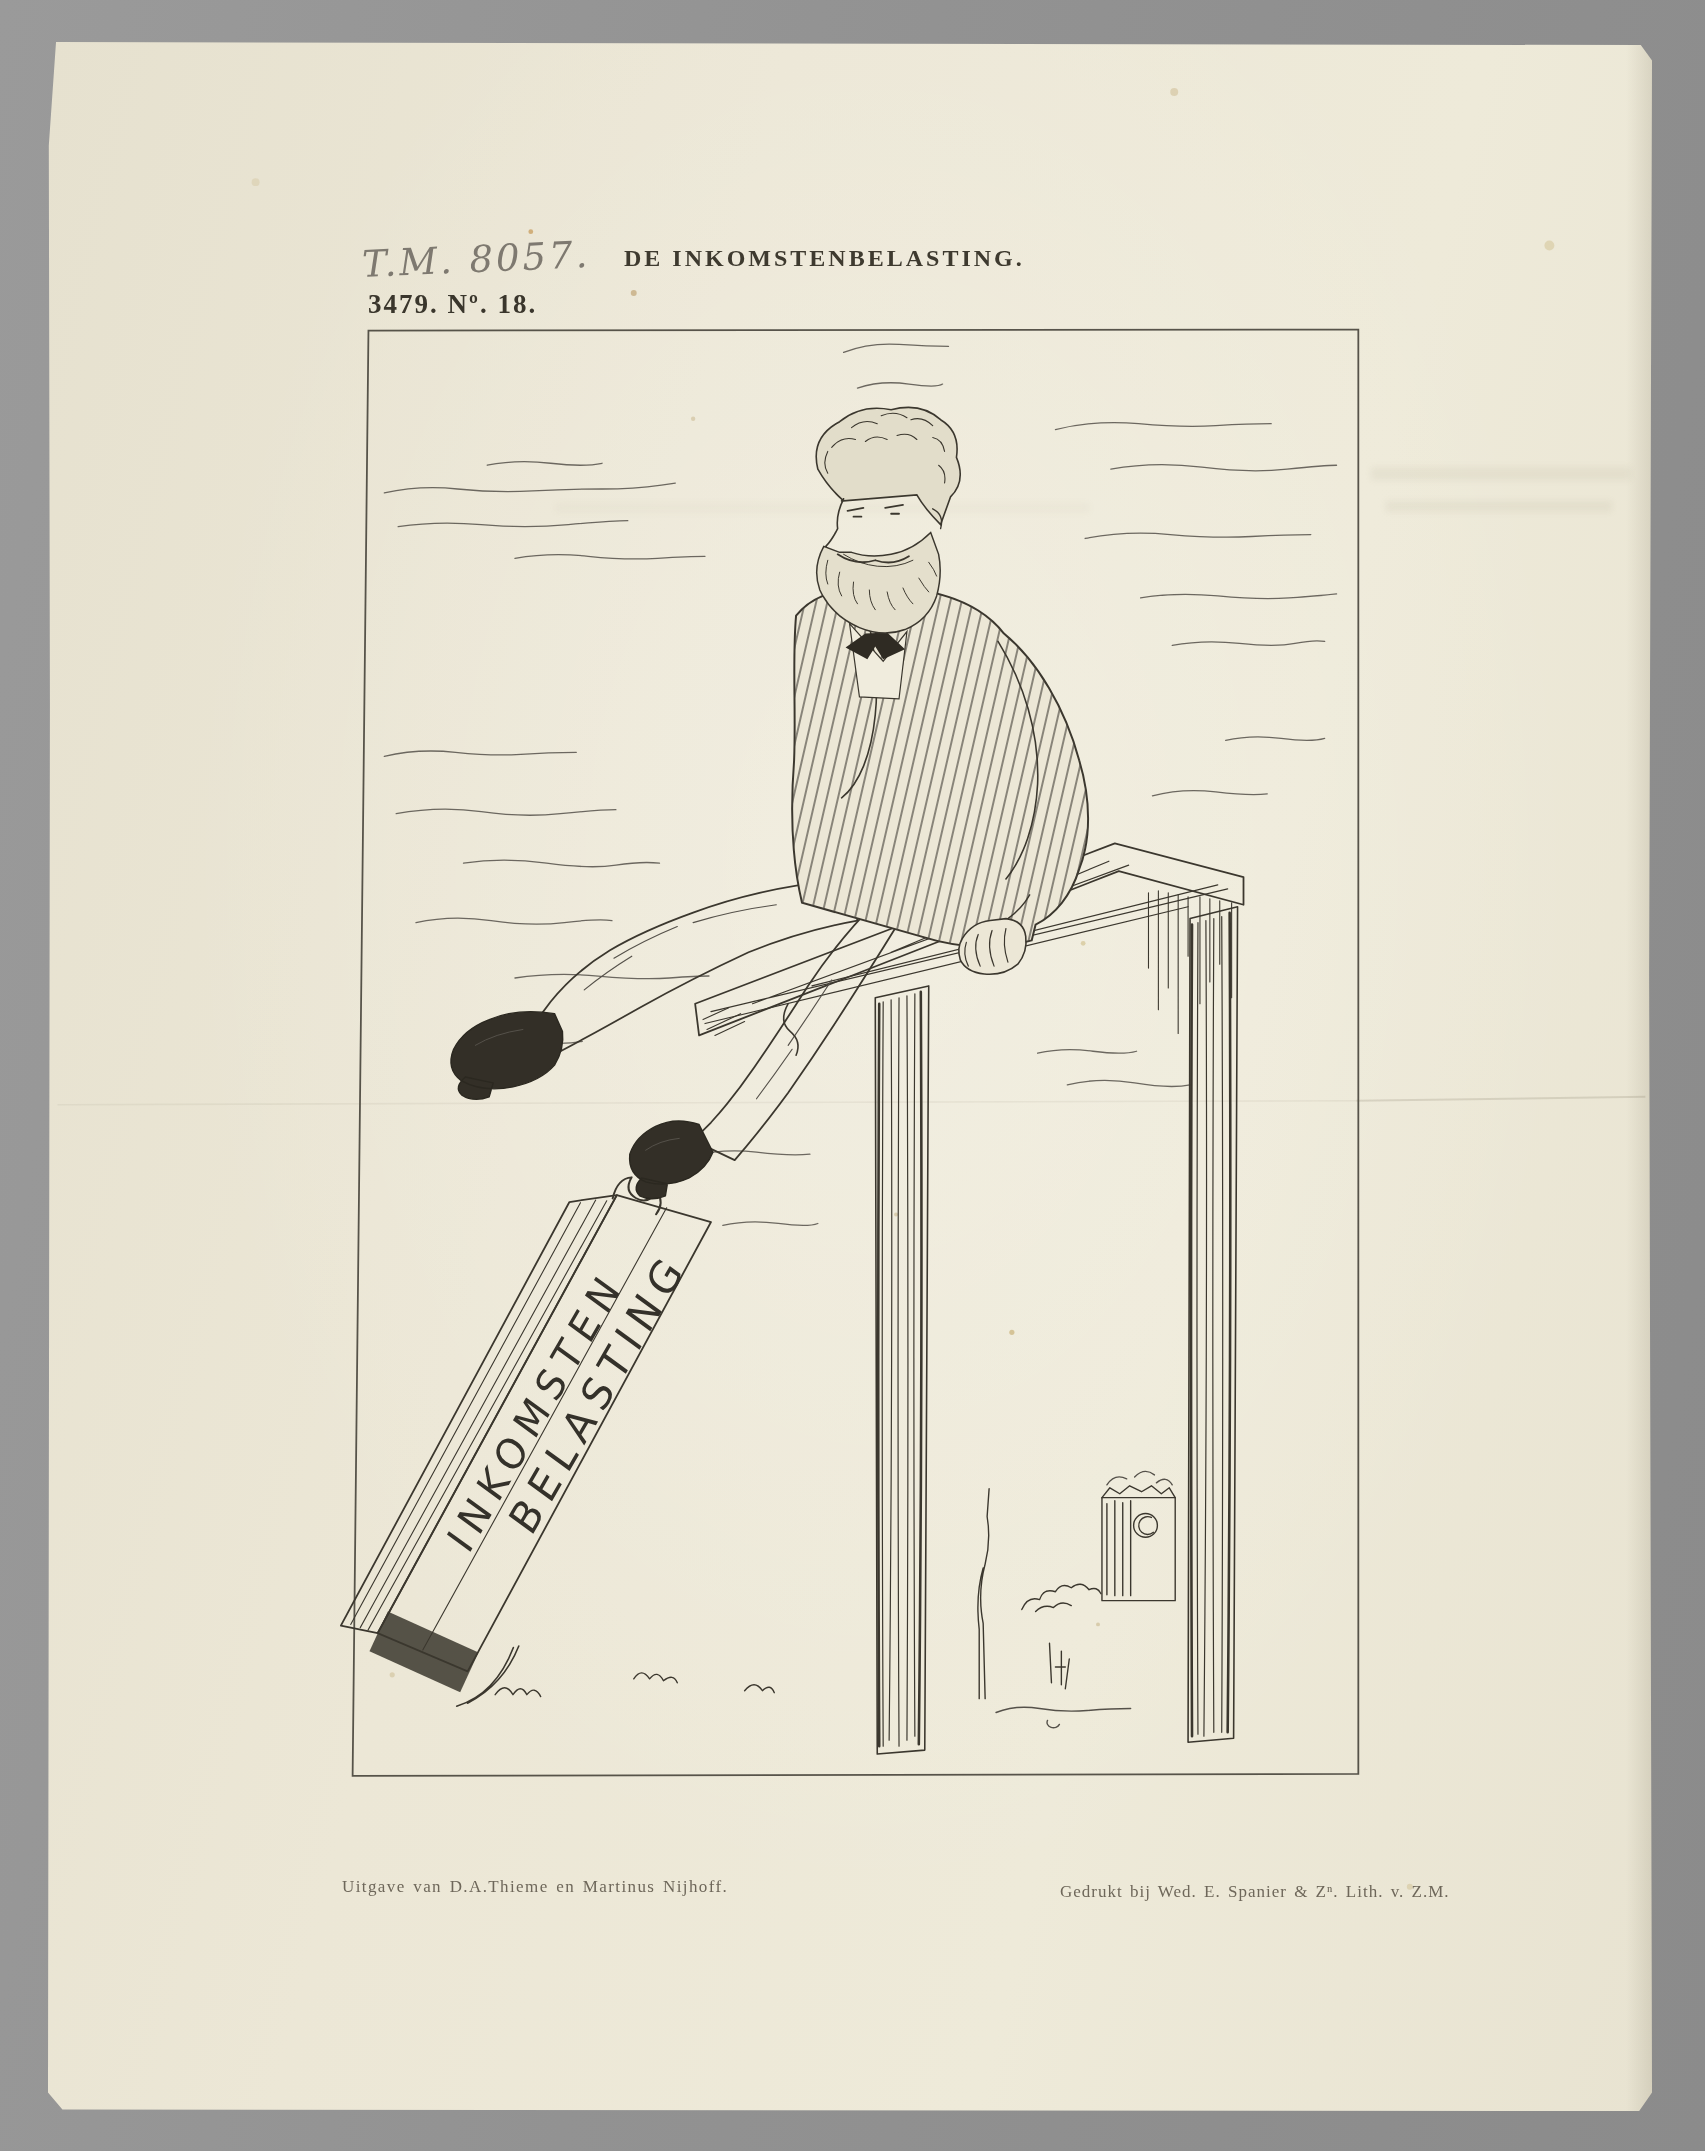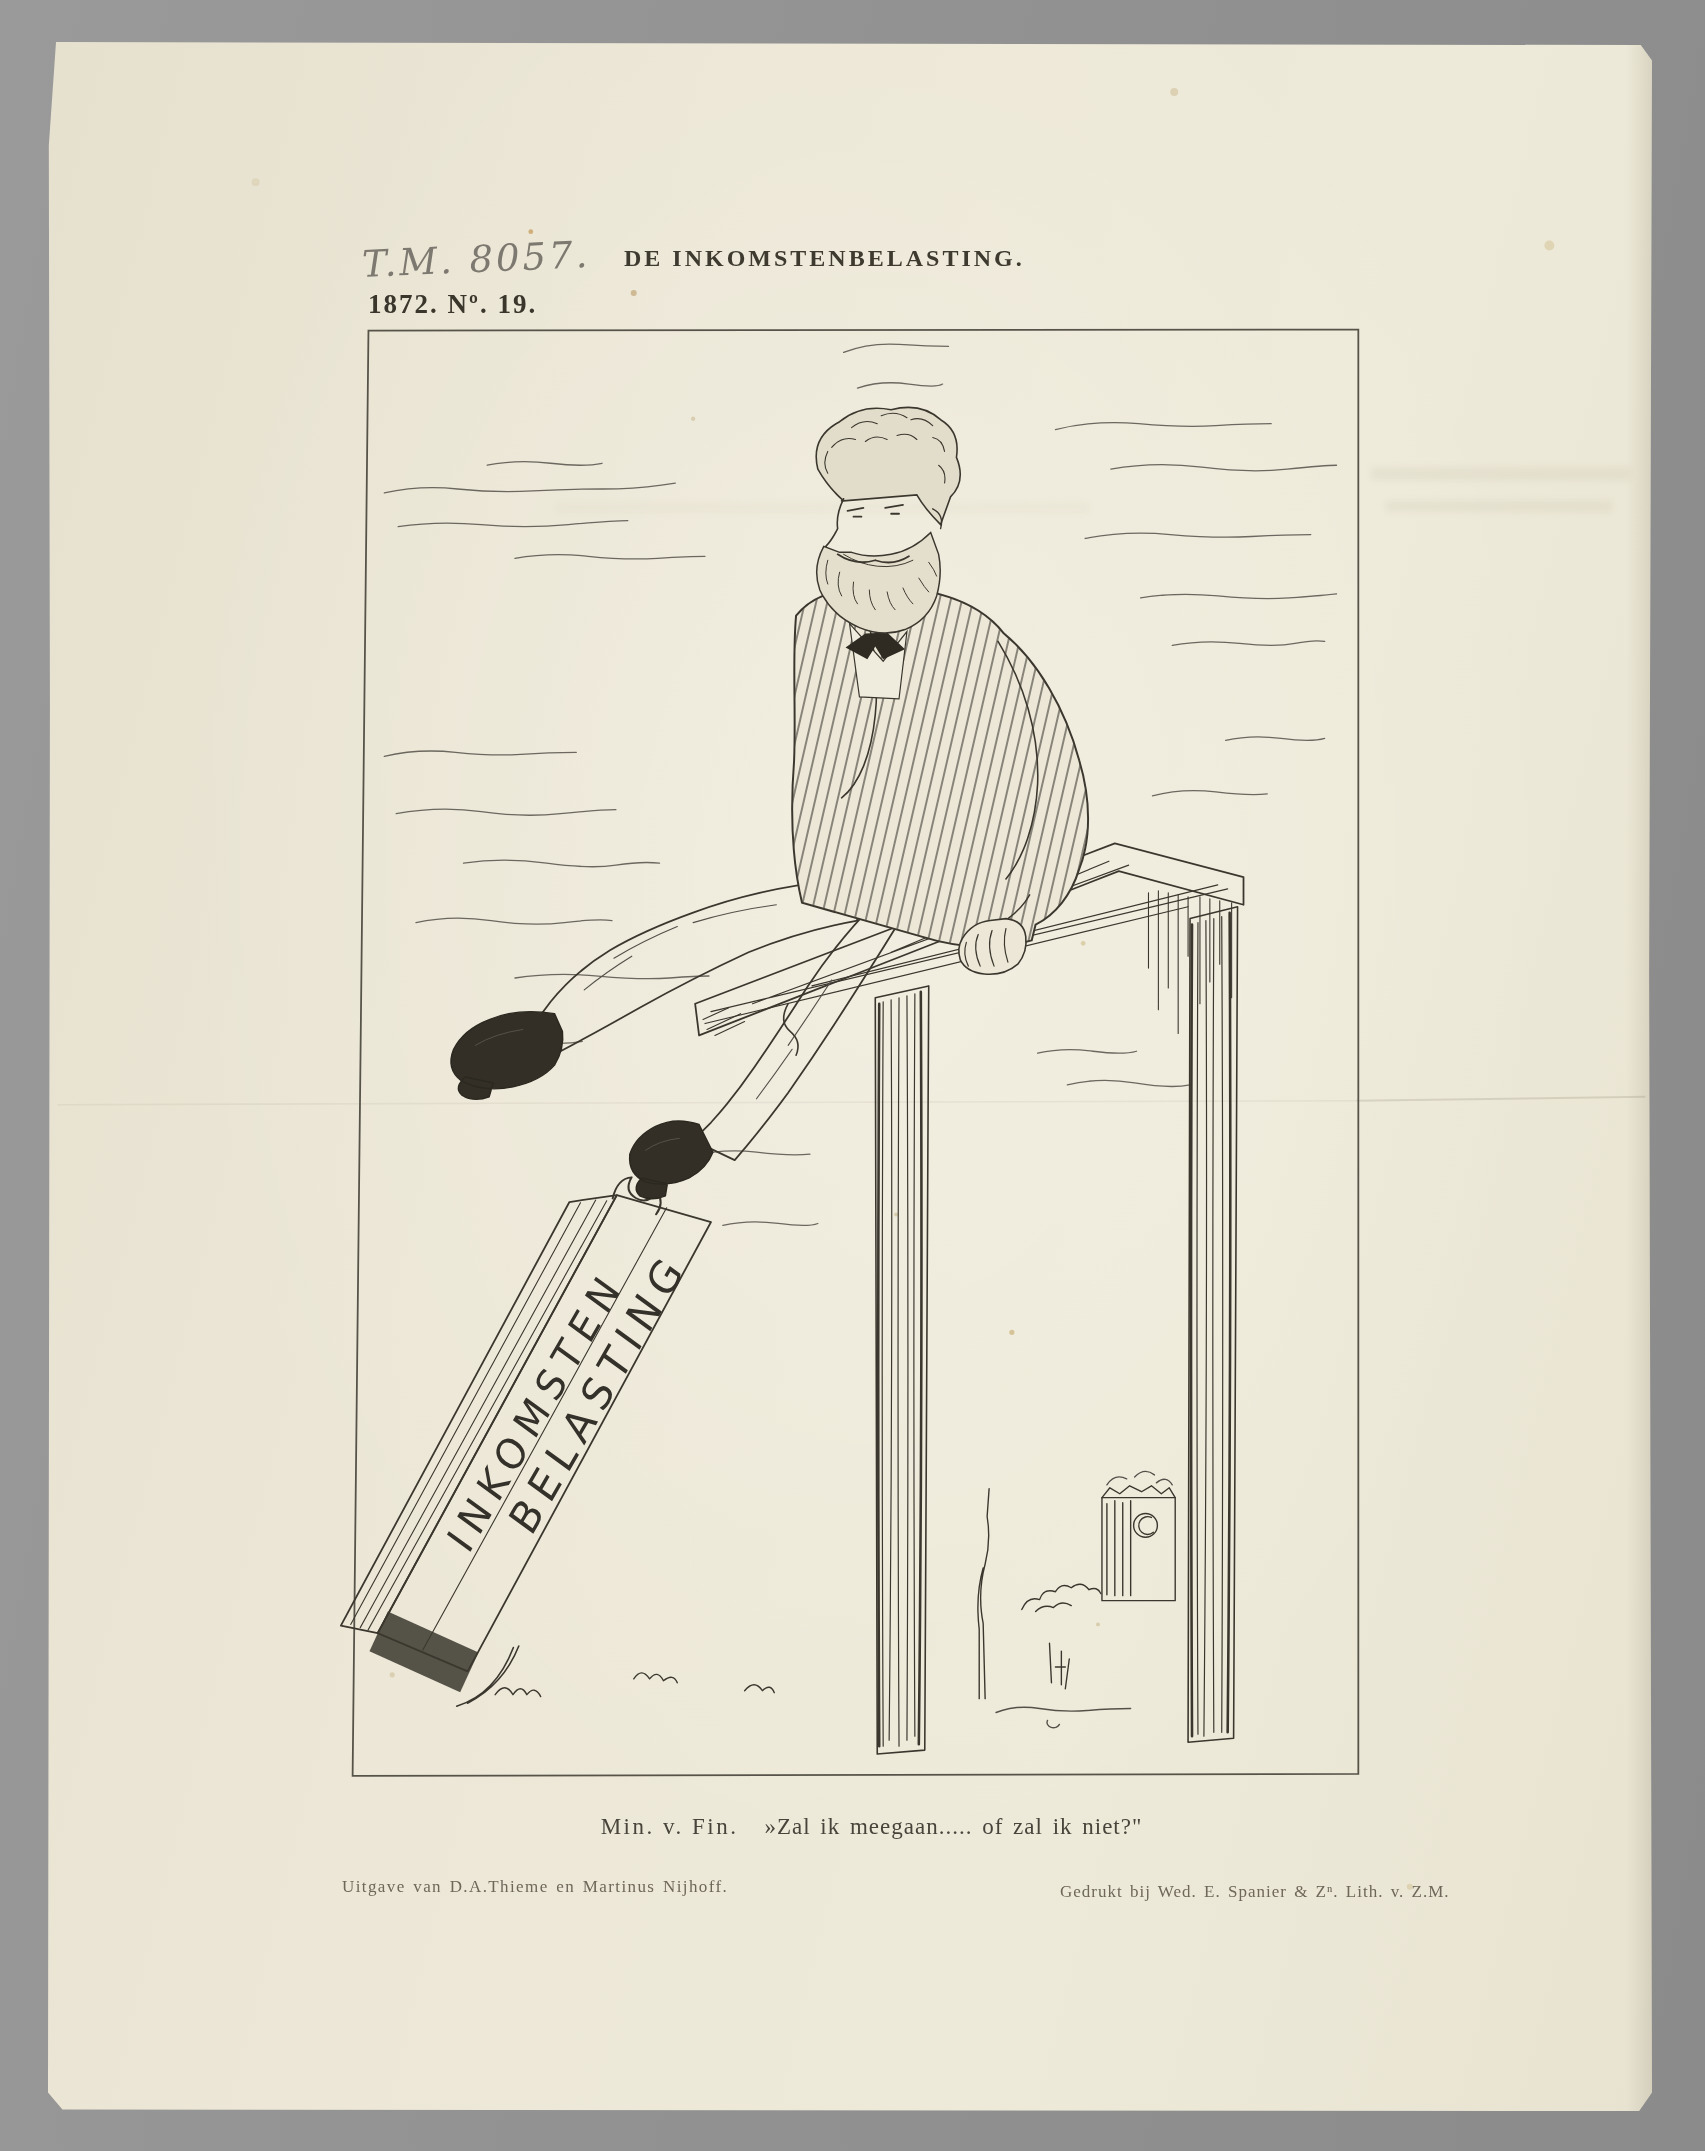--- a/index.html
+++ b/index.html
@@ -55,21 +55,21 @@
 </head>
 <body>
 
 <div class="stage">
   <div class="paper">
     <div class="paper-edge-right"></div>
   </div>
 
   <div class="handwritten">T.M. 8057.</div>
   <div class="art-title">DE INKOMSTENBELASTING.</div>
-  <div class="series-no">1872. Nº. 19.</div>
+  <div class="series-no">3479. Nº. 18.</div>
 
   <svg class="litho" width="1706" height="2151" viewBox="0 0 1723 2173">
 
     <defs>
       <pattern id="jacketStripes" width="11" height="12" patternUnits="userSpaceOnUse" patternTransform="rotate(13)">
         <line x1="5" y1="-2" x2="5" y2="14" stroke="#45413a" stroke-width="1.6"></line>
       </pattern>
       <clipPath id="torsoClip">
           <use href="#torsoPath"></use>
         </clipPath>
@@ -210,19 +210,16 @@
       <path class="ink" stroke-width="1" d="M836,566 q-4,14 0,24 M848,578 q-4,14 2,24 M862,588 q-2,14 4,22 M878,596 q0,12 6,20 M896,598 q2,12 8,18 M912,594 q4,10 10,16 M928,584 q6,10 10,14 M938,568 q6,8 8,14 M852,560 q16,10 34,12 q20,2 36,-6"></path>
       <path class="ink" stroke-width="1.8" d="M846,560 q18,12 38,6 M884,566 q18,6 34,-4"></path>
       <path class="ink" stroke-width="1.4" d="M942,514 q12,6 8,20"></path>
 
       <path d="M1016,928 q18,2 20,18 q2,16 -8,28 q-14,12 -34,10 q-18,-2 -24,-14 q-4,-12 2,-22 q10,-16 28,-18 z" fill="#ece7d6" stroke="#3b372e" stroke-width="1.6"></path>
       <path class="ink" stroke-width="1.2" d="M988,944 q-6,14 2,32 M1002,940 q-6,16 2,36 M1016,938 q-4,16 2,34 M976,952 q-4,12 2,24"></path>
       <path class="ink" stroke-width="1.4" d="M1040,904 q-8,14 -22,24"></path>
     </g>
   </svg>
 
-  <div class="caption">
-    <span class="spk">Min. v. Fin.</span><span class="qt">»Zal ik meegaan..... of zal ik niet?"</span>
-  </div>
   <div class="imprint-left">Uitgave van D.A.Thieme en Martinus Nijhoff.</div>
   <div class="imprint-right">Gedrukt bij Wed. E. Spanier &amp; Zⁿ. Lith. v. Z.M.</div>
 </div>
 
 
 </body></html>

